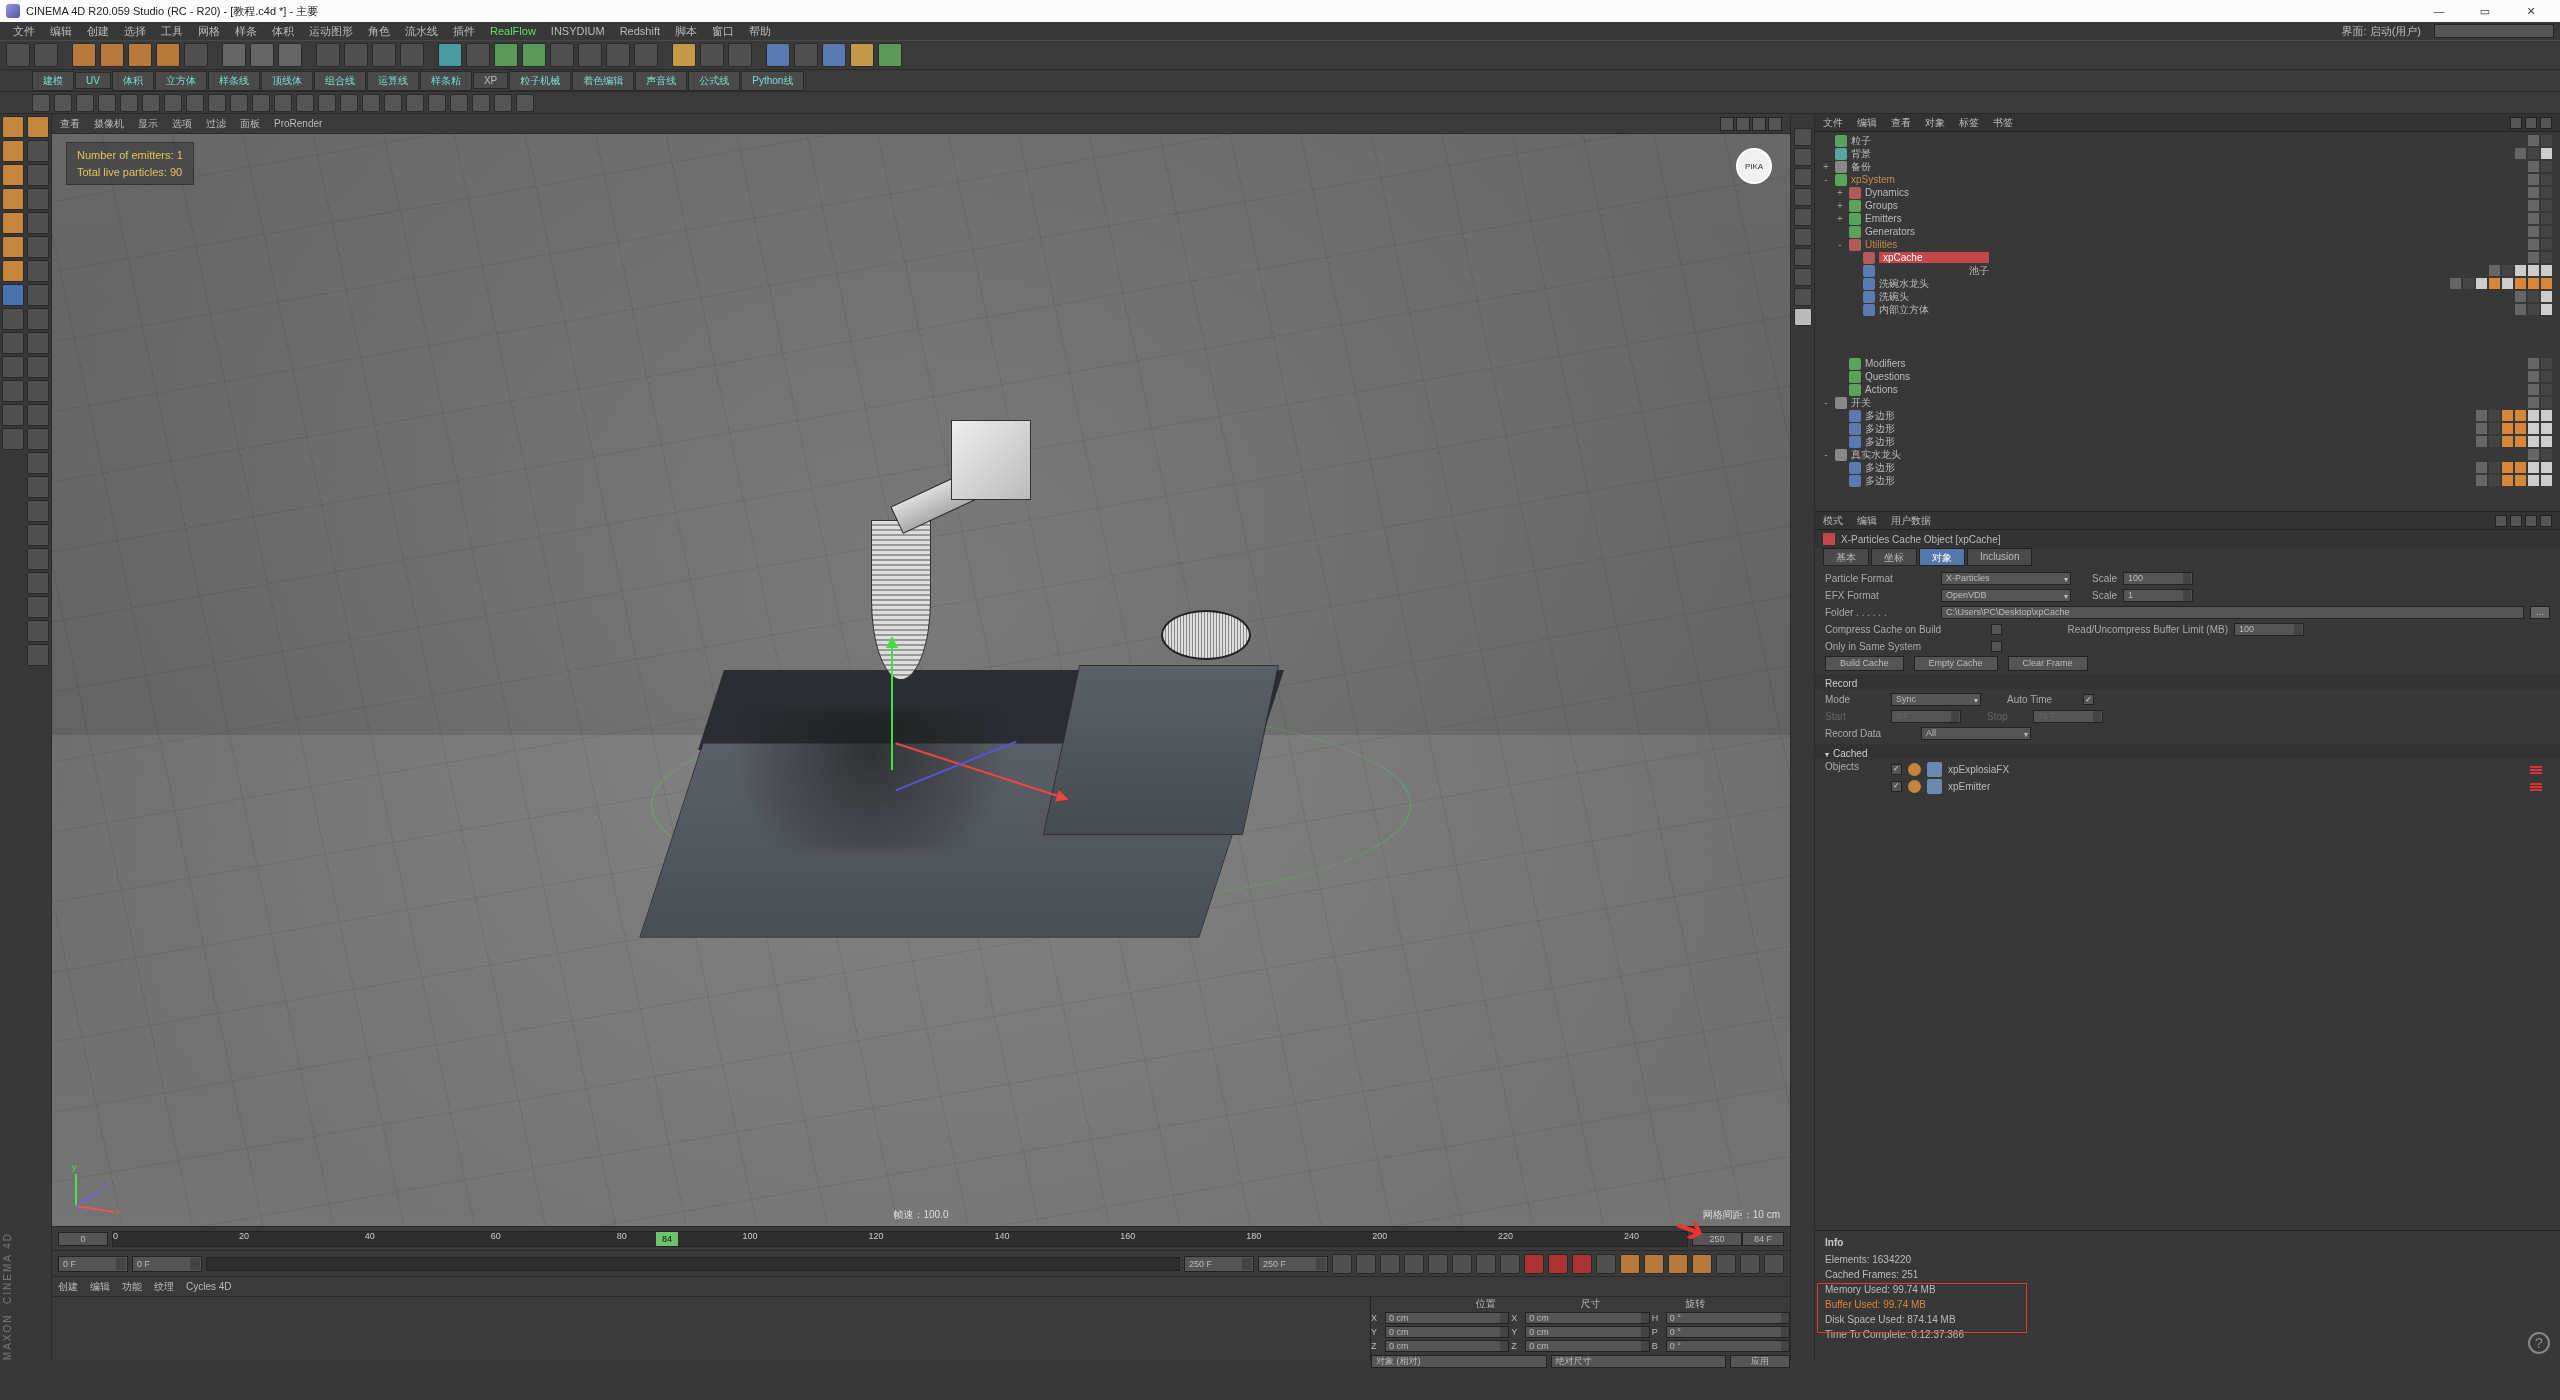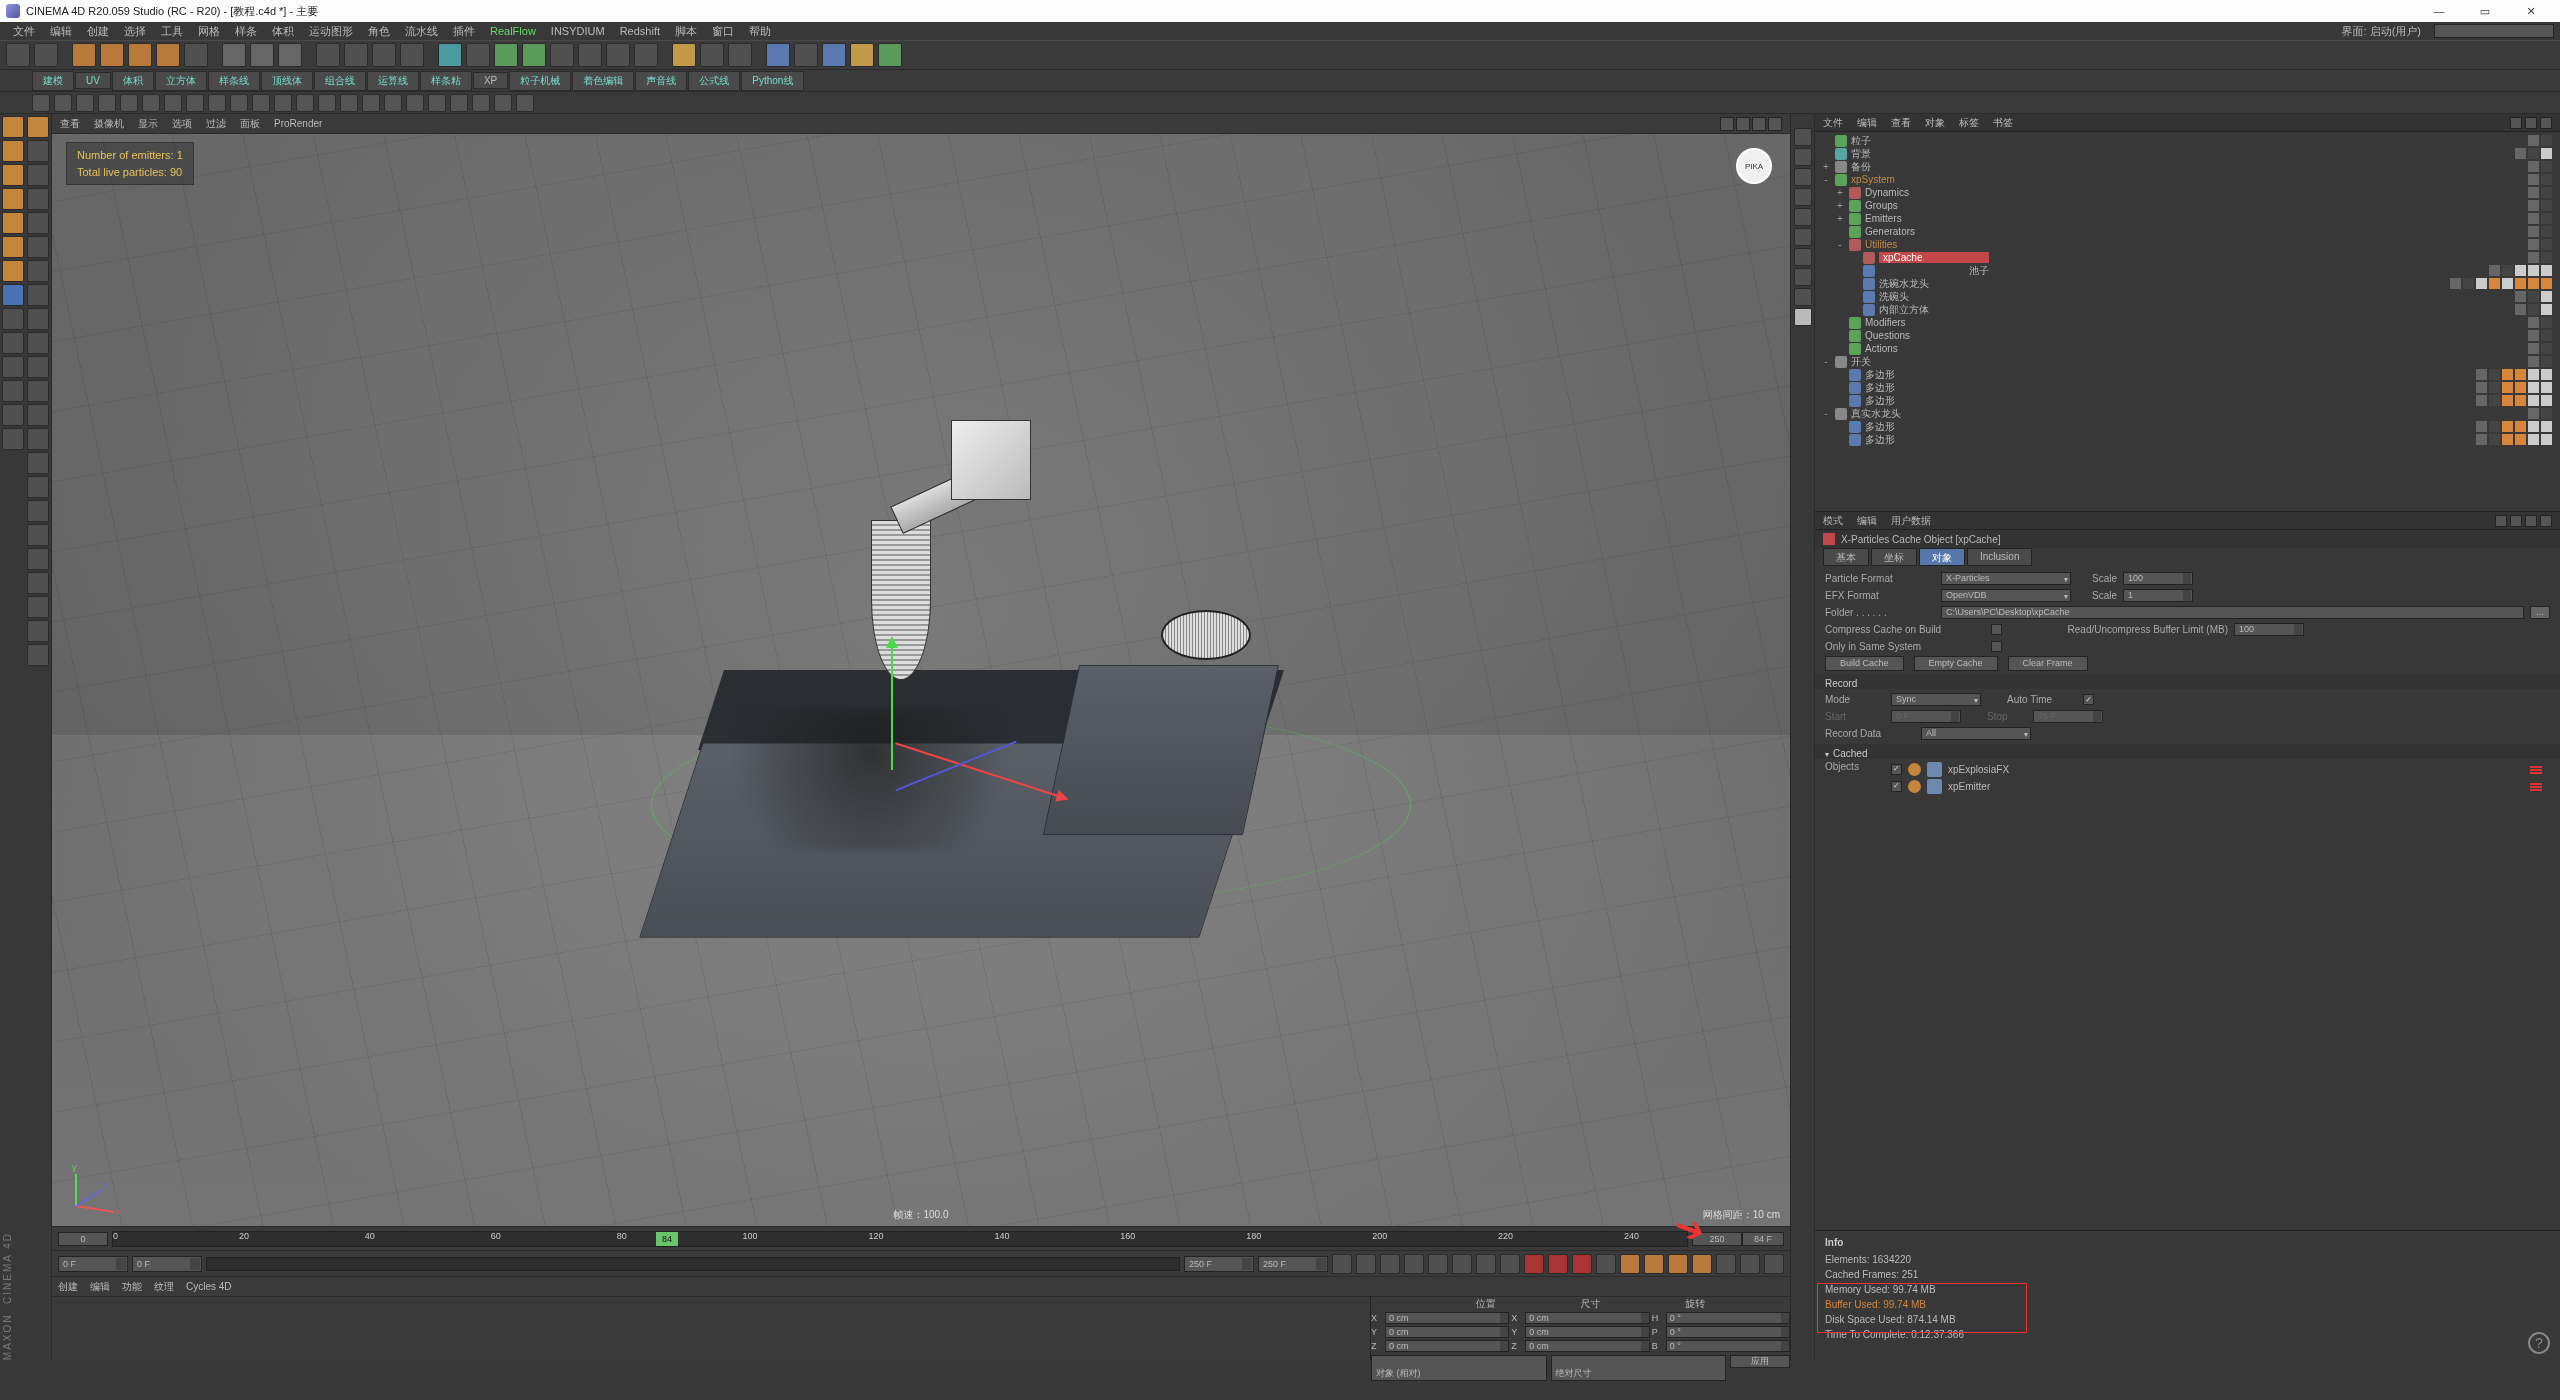--- a/index.html
+++ b/index.html
@@ -142,21 +142,21 @@
   
   .coordbar{ height:64px; background:#3a3a3a; border-top:1px solid #2a2a2a; display:flex; }
   .coordbar .half{ flex:1; }
   .coordbar .hdrc{ display:flex; height:14px; align-items:center; font-size:10px; }
   .coordbar .hdrc span{ flex:1; text-align:left; }
   .coordbar .r{ display:flex; height:14px; align-items:center; gap:2px; }
   .coordbar .r .ax{ width:12px; font-size:9px; }
   .coordbar .r .v{ flex:1; height:12px; background:#555; border:1px solid #222; font-size:9px; line-height:10px; padding:0 3px; position:relative; }
   .coordbar .r .v .sp{ position:absolute; right:0; top:0; width:8px; height:10px; background:#444; }
   .coordbar .drow{ display:flex; gap:4px; padding:2px 0; }
-  .coordbar .drow .dd{ flex:1; height:13px; background:#555; border:1px solid #222; font-size:9px; line-height:11px; padding:12px 4px; position:relative; }
+  .coordbar .drow .dd{ flex:1; height:13px; background:#555; border:1px solid #222; font-size:9px; line-height:11px; padding:0 4px; position:relative; }
   .coordbar .drow .ab{ width:60px; height:13px; background:#555; border:1px solid #222; font-size:9px; line-height:11px; text-align:center; }
 
   
   .scene{ position:absolute; left:50%; top:50%; transform:translate(-50%,-50%); width:1100px; height:700px; }
   .basin{ position:absolute; left:300px; top:380px; width:560px; height:260px; background:linear-gradient(180deg,#5b6068,#4a4f56); transform:skew(-18deg) scaleY(0.75); border:1px solid #2a2d32; }
   .basin2{ position:absolute; left:340px; top:340px; width:560px; height:80px; background:#2a2d32; transform:skew(-18deg); }
   .block{ position:absolute; left:690px; top:320px; width:200px; height:200px; background:linear-gradient(180deg,#5b6068,#464b52); transform:skew(-12deg) scaleY(0.85); border:1px solid #2a2d32; }
   .knob{ position:absolute; left:790px; top:280px; width:90px; height:50px; background:repeating-linear-gradient(90deg,#ddd 0,#ddd 2px,#888 2px,#888 3px); border-radius:50%/50%; border:2px solid #222; }
   .faucet{ position:absolute; left:490px; top:90px; width:170px; height:260px; }
   .faucet .head{ position:absolute; left:90px; top:0; width:80px; height:80px; background:linear-gradient(135deg,#eee,#bbb); border:1px solid #333; }
@@ -665,21 +665,21 @@
             <div class="trow" style="padding-left: 34px;">
               <span class="exp"></span>
               <span class="oi blu"></span>
               <span class="name">内部立方体</span>
               <span class="tags">
                 <span class="tag d"></span>
                 <span class="tag chk"></span>
                 <span class="tag w"></span>
               </span>
             </div>
-            <div class="trow" style="padding-left: 20px;">
+            <div class="trow" style="padding-left: 20px; margin-top: 41px;">
               <span class="exp"></span>
               <span class="oi grn"></span>
               <span class="name">Modifiers</span>
               <span class="tags">
                 <span class="tag d"></span>
                 <span class="tag chk"></span>
               </span>
             </div>
             <div class="trow" style="padding-left: 20px;">
               <span class="exp"></span>

